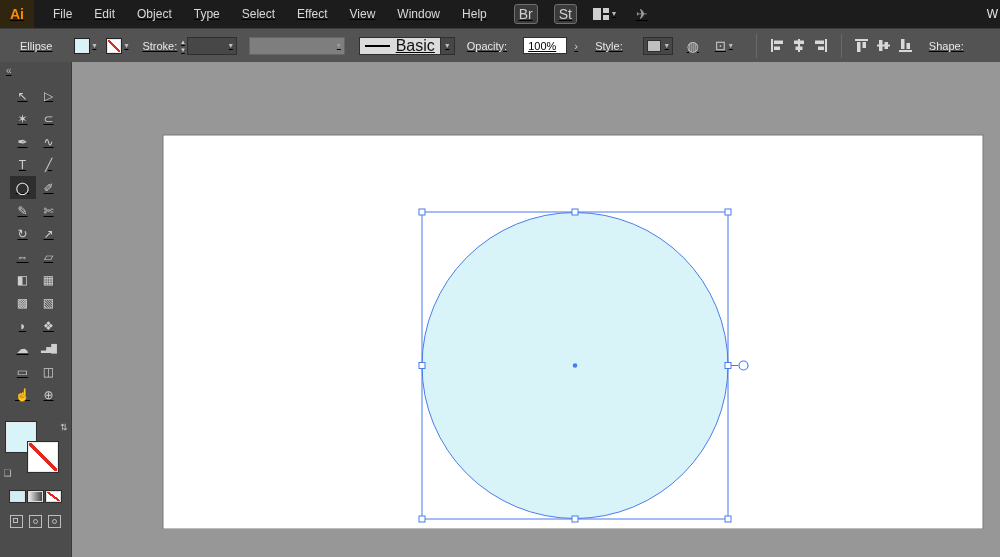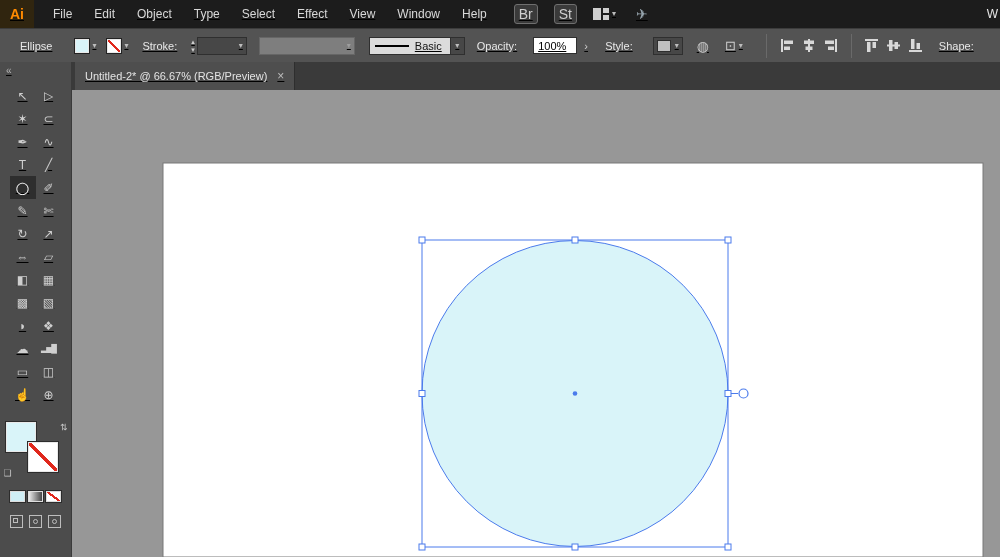--- a/index.html
+++ b/index.html
@@ -29,21 +29,21 @@
       #ffffff; }
   .sw-caret { margin:0 10px 0 2px; }
   .stepper { display:flex; flex-direction:column; justify-content:center; gap:1px; margin:0 2px 0 2px; }
   .stepper span { font-size:7px; color:#cfcfcf; line-height:1; }
   .combo { height:18px; background:#474747; border:1px solid #2f2f2f; display:flex; align-items:center; justify-content:space-between; padding:0 3px; }
   .combo.disabled { background:#7e7e7e; border-color:#666; }
   .stroke-w { width:50px; margin-right:12px; }
   .profile { width:96px; margin-right:14px; }
   .brush { width:82px; background:#dcdcdc; border:1px solid #2f2f2f; height:18px; display:flex; align-items:center; padding:0 5px; gap:6px; }
   .brush-line { width:34px; height:2px; background:#000; }
-  .brush-txt { color:#111; font-size:11px; }
+  .brush-txt { color:#111; font-size:16px; }
   .brush-caret { height:18px; width:14px; background:#474747; border:1px solid #2f2f2f; border-left:none; display:flex; align-items:center; justify-content:center; margin-right:12px; }
   .opacity-field { width:44px; height:17px; background:#fff; color:#000; border:1px solid #2f2f2f; display:flex; align-items:center; padding-left:4px; margin-right:2px; }
   .chev-btn { width:14px; height:17px; display:flex; align-items:center; justify-content:center; color:#cfcfcf; margin-right:12px; font-size:11px; }
   .style-combo { width:30px; margin-right:14px; }
   .style-swatch { width:14px; height:12px; background:#bfbfbf; border:1px solid #2e2e2e; }
   .round-icon { font-size:14px; color:#cfcfcf; margin-right:16px; }
   .xform { display:flex; align-items:center; gap:3px; margin-right:14px; color:#cfcfcf; font-size:13px; }
   .vsep { width:1px; height:24px; background:#454545; border-right:1px solid #6a6a6a; margin:0 9px; }
   .align-btn { width:22px; height:22px; display:flex; align-items:center; justify-content:center; }
   .shape-label { margin-left:12px; font-size:11px; }
@@ -110,21 +110,21 @@
 
   <div class="controlbar">
     <span class="cb-label" style="margin-right:22px;padding-left:6px;">Ellipse</span>
 
     <span class="swatch16 fill16"></span>
     <span class="caret sw-caret">▾</span>
 
     <span class="swatch16 none16"></span>
     <span class="caret sw-caret" style="margin-right:14px;">▾</span>
 
-    <span class="cb-label" style="margin-right:12px;">Stroke:</span>
+    <span class="cb-label" style="margin-right:2px;">Stroke:</span>
     <span class="stepper">
       <span>▴</span>
       <span>▾</span>
     </span>
     <span class="combo stroke-w">
       <span></span>
       <span class="caret">▾</span>
     </span>
 
     <span class="combo profile disabled">
@@ -263,26 +263,20 @@
         <span class="mode">
             <span class="dot"></span>
           </span>
         <span class="mode">
             <span class="dot"></span>
           </span>
       </div>
     </div>
 
     <div class="doccol">
-      <div class="tabstrip">
-        <div class="tab">
-          <span>Untitled-2* @ 66.67% (RGB/Preview)</span>
-          <span class="tab-close">×</span>
-        </div>
-      </div>
 
       <div class="canvas">
         <svg width="928" height="467" viewBox="0 0 928 467">
 
           <rect x="91" y="73" width="820" height="394" fill="#ffffff" stroke="#787878" stroke-width="1"></rect>
 
           <circle cx="503" cy="303.5" r="153" stroke="#4b7bec" stroke-width="1" fill="#d9f4f9"></circle>
 
           <rect x="350" y="150" width="306" height="307" fill="none" stroke="#4b7bec" stroke-width="1"></rect>
 

